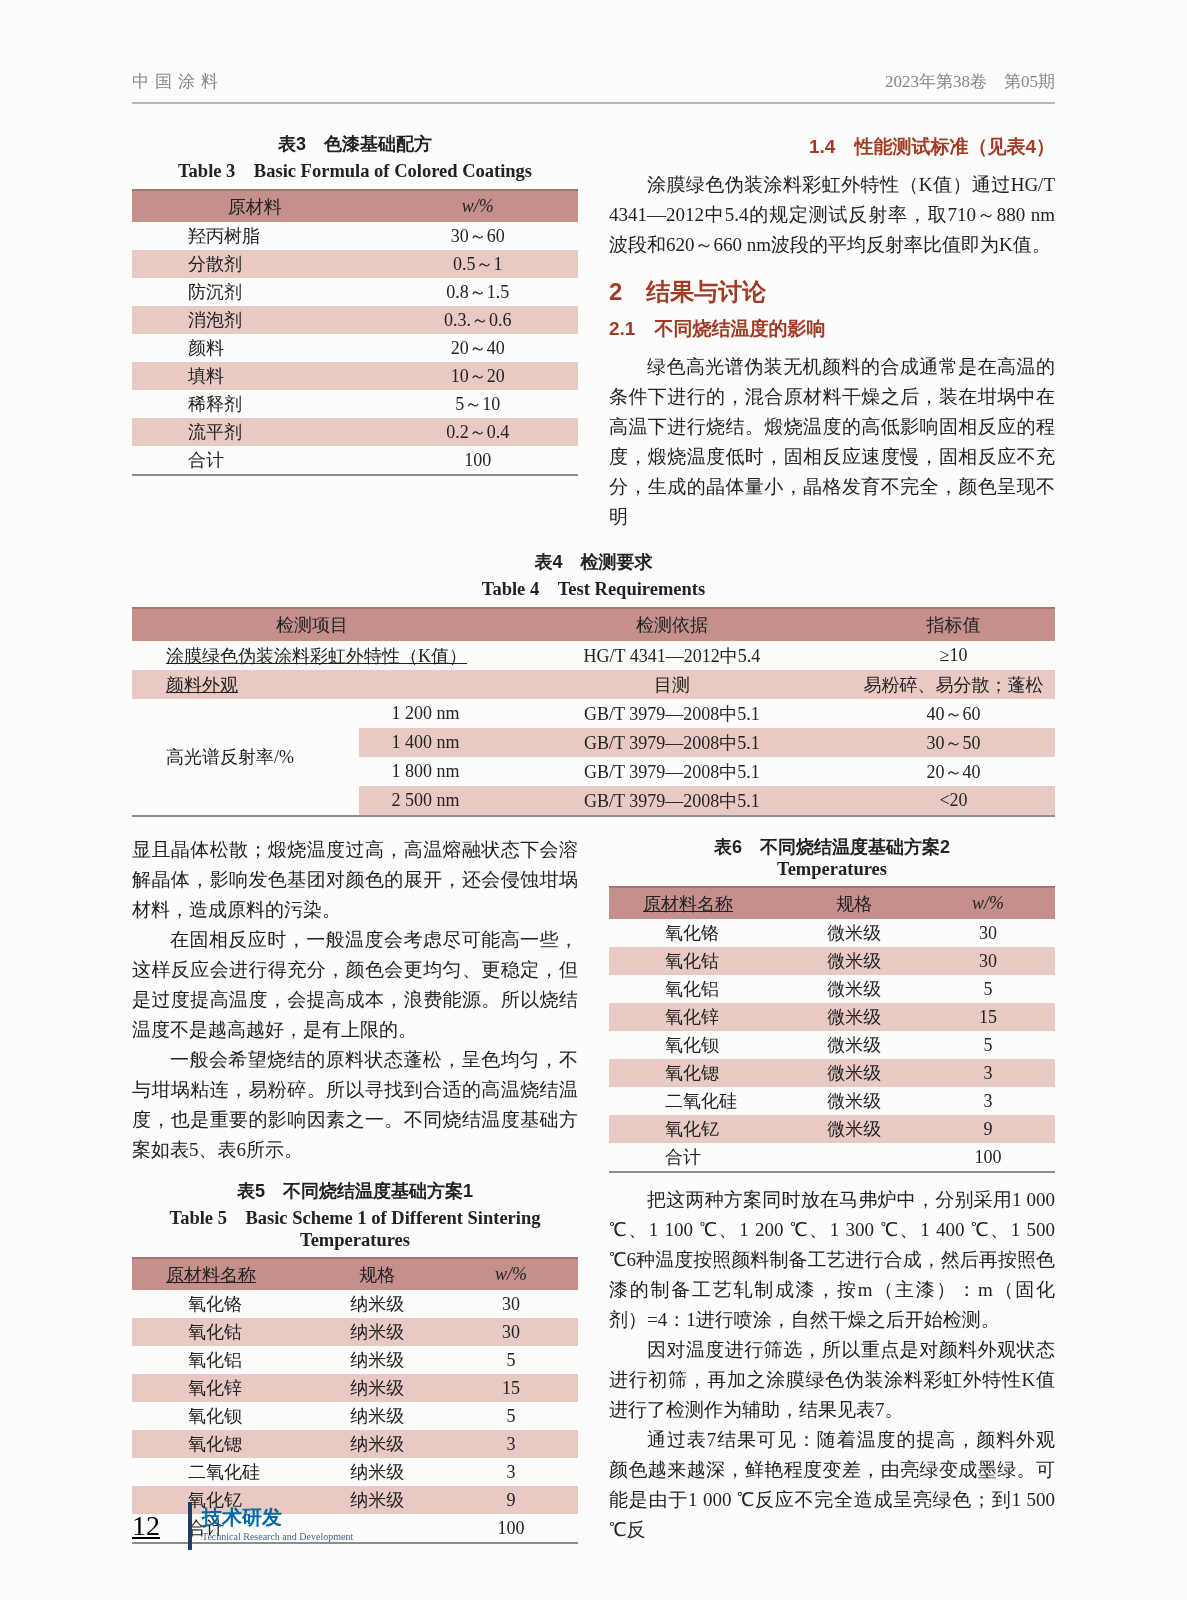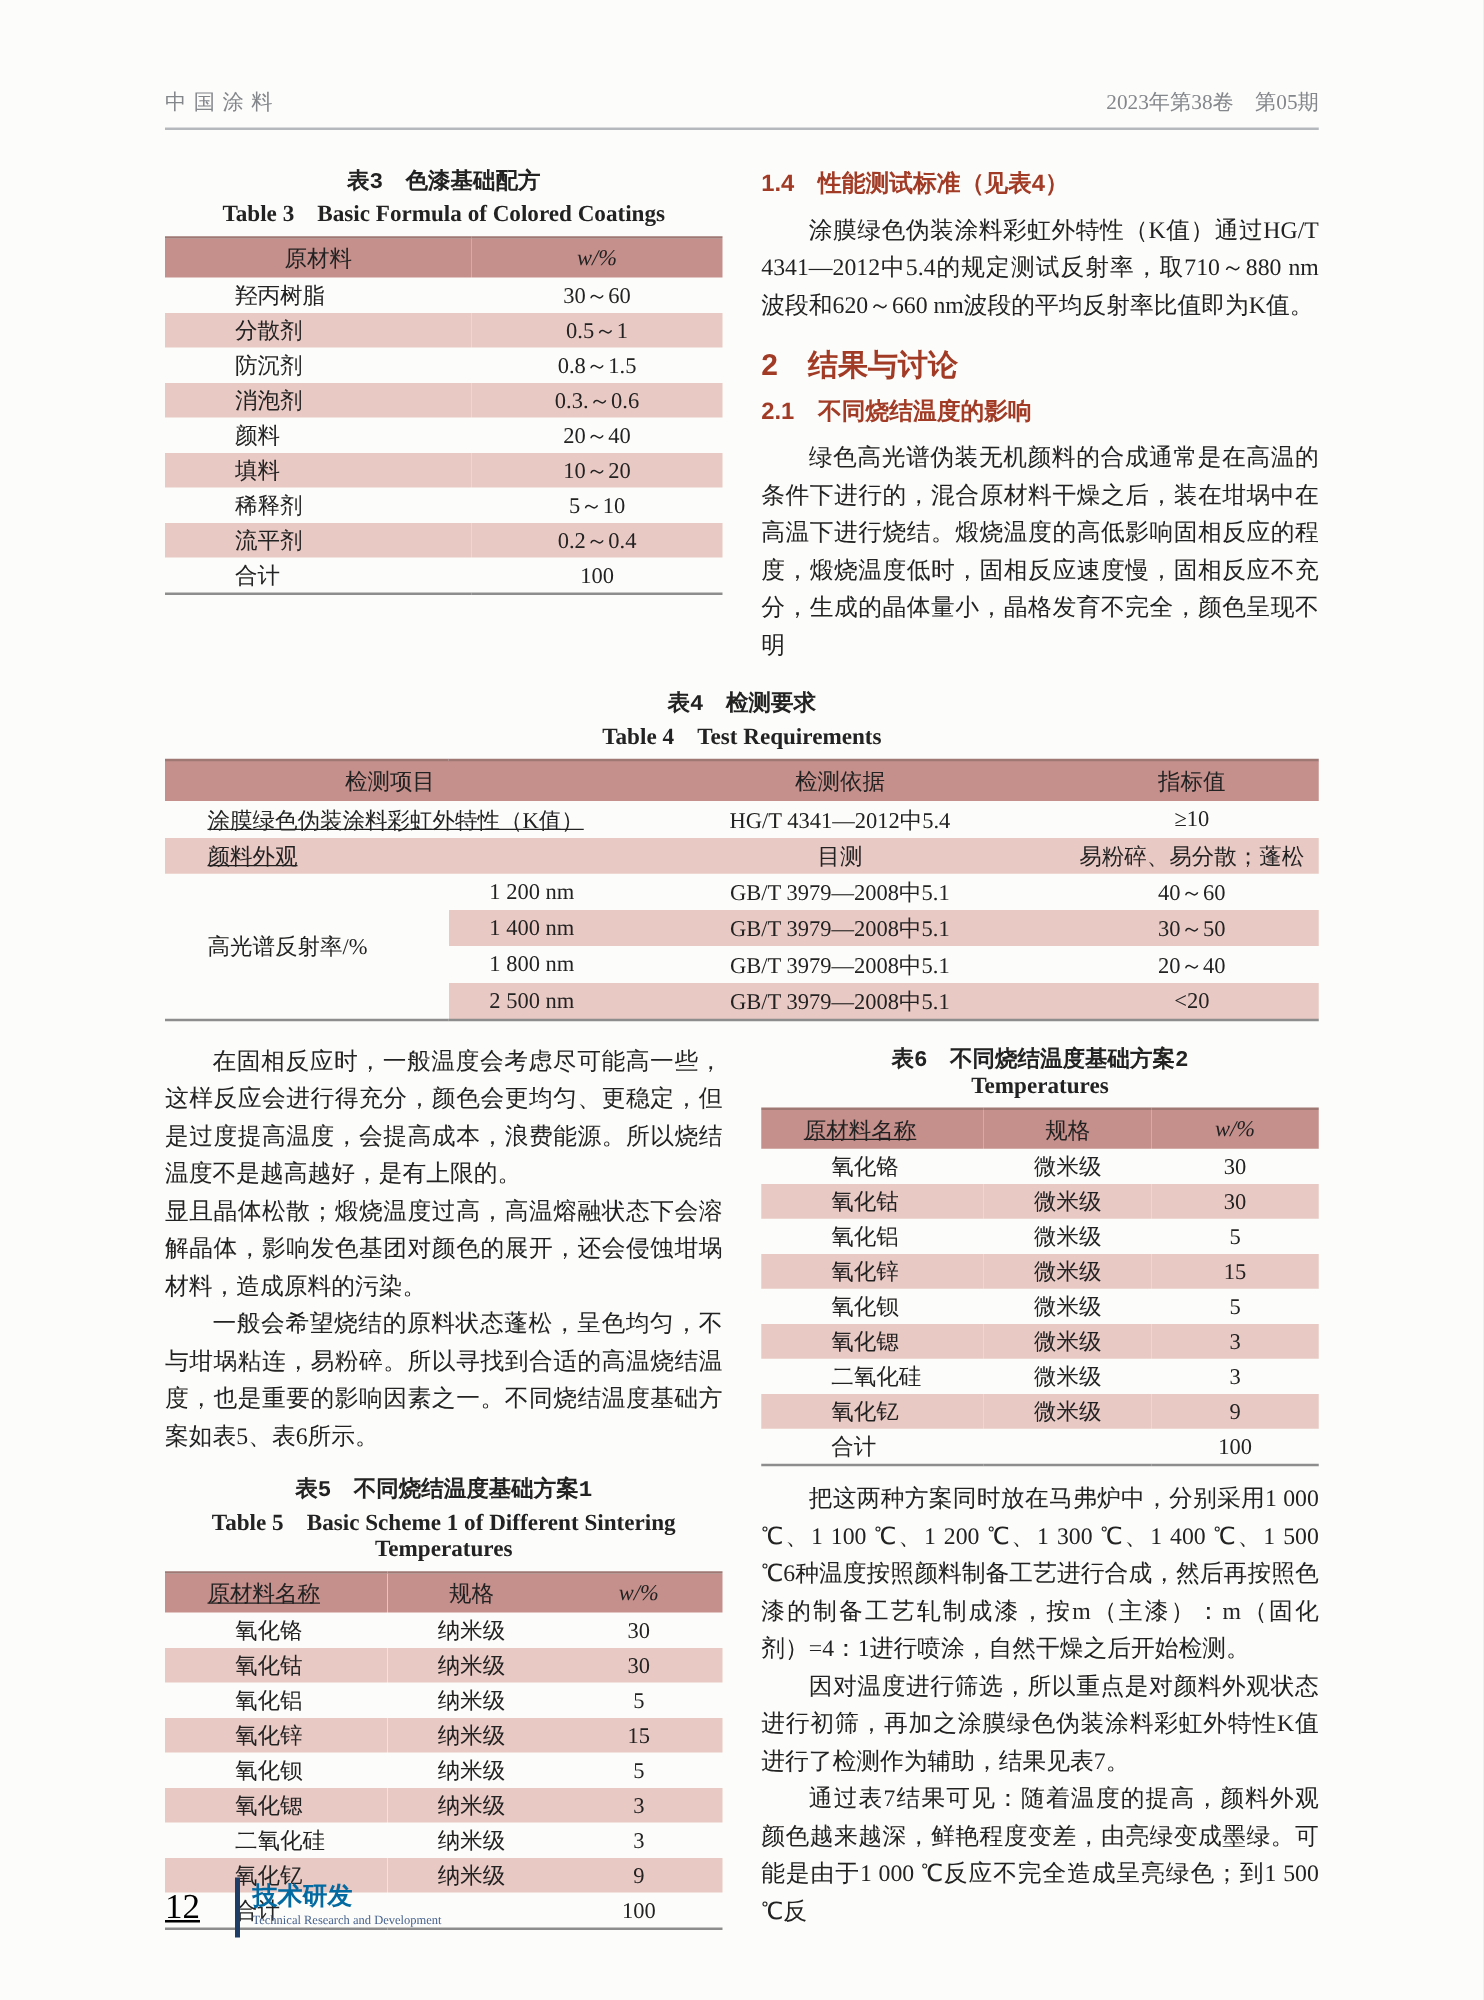--- a/index.html
+++ b/index.html
@@ -17,26 +17,26 @@
   .col{width:446px;}
   .cols-top{margin-top:28px;}
   .cols-bottom{margin-top:18px;}
 
   
   .para{font-size:19px;line-height:30px;text-align:justify;margin:0;}
   .indent{text-indent:2em;}
 
   
   .h-red{color:#a23b26;font-family:"Liberation Sans",sans-serif;font-weight:bold;margin:0;}
-  .h14{font-size:19px;margin:2px 0 10px;}
+  .h14{font-size:19px;margin:2px 0 10px;text-align:right;}
   .h2{font-size:24px;margin:16px 0 8px;}
   .h21{font-size:19px;margin:6px 0 10px;}
 
   
-  .caption-zh{font-family:Liberation Mono, monospace;font-weight:bold;font-size:18px;text-align:center;margin:0;}
+  .caption-zh{font-family:Liberation Sans, sans-serif;font-weight:bold;font-size:18px;text-align:center;margin:0;}
   .caption-en{font-family:"Liberation Serif",serif;font-weight:bold;font-size:18.5px;text-align:center;margin:2px 0 6px;}
 
   
   table{border-collapse:collapse;width:100%;font-size:18px;table-layout:fixed;}
   .datatable{border-top:2px solid #9f7773;border-bottom:2px solid #8d8d8d;}
   th,td{font-weight:normal;height:28px;padding:0;overflow:hidden;white-space:nowrap;}
   thead th{background:#c5908c;height:31px;}
   .pink{background:#e9c9c4;}
   .cell-left{text-align:left;padding-left:56px;}
   .cell-left-sm{text-align:left;padding-left:34px;text-decoration:underline;}
@@ -179,22 +179,22 @@
             <td class="center pink">GB/T 3979—2008中5.1</td>
             <td class="center pink">&lt;20</td>
           </tr>
         </tbody>
       </table>
     </div>
 
     <div class="cols cols-bottom">
 
       <div class="col">
+        <p class="para">显且晶体松散；煅烧温度过高，高温熔融状态下会溶解晶体，影响发色基团对颜色的展开，还会侵蚀坩埚材料，造成原料的污染。</p>
         <p class="para indent">在固相反应时，一般温度会考虑尽可能高一些，这样反应会进行得充分，颜色会更均匀、更稳定，但是过度提高温度，会提高成本，浪费能源。所以烧结温度不是越高越好，是有上限的。</p>
-        <p class="para">显且晶体松散；煅烧温度过高，高温熔融状态下会溶解晶体，影响发色基团对颜色的展开，还会侵蚀坩埚材料，造成原料的污染。</p>
         <p class="para indent">一般会希望烧结的原料状态蓬松，呈色均匀，不与坩埚粘连，易粉碎。所以寻找到合适的高温烧结温度，也是重要的影响因素之一。不同烧结温度基础方案如表5、表6所示。</p>
 
         <div style="margin-top:14px;">
           <p class="caption-zh">表5　不同烧结温度基础方案1</p>
           <p class="caption-en" style="margin-bottom:0;">Table 5　Basic Scheme 1 of Different Sintering</p>
           <p class="caption-en" style="margin-top:0;">Temperatures</p>
           <table class="datatable">
             <colgroup>
                 <col style="width:40%">
                 <col style="width:30%">

